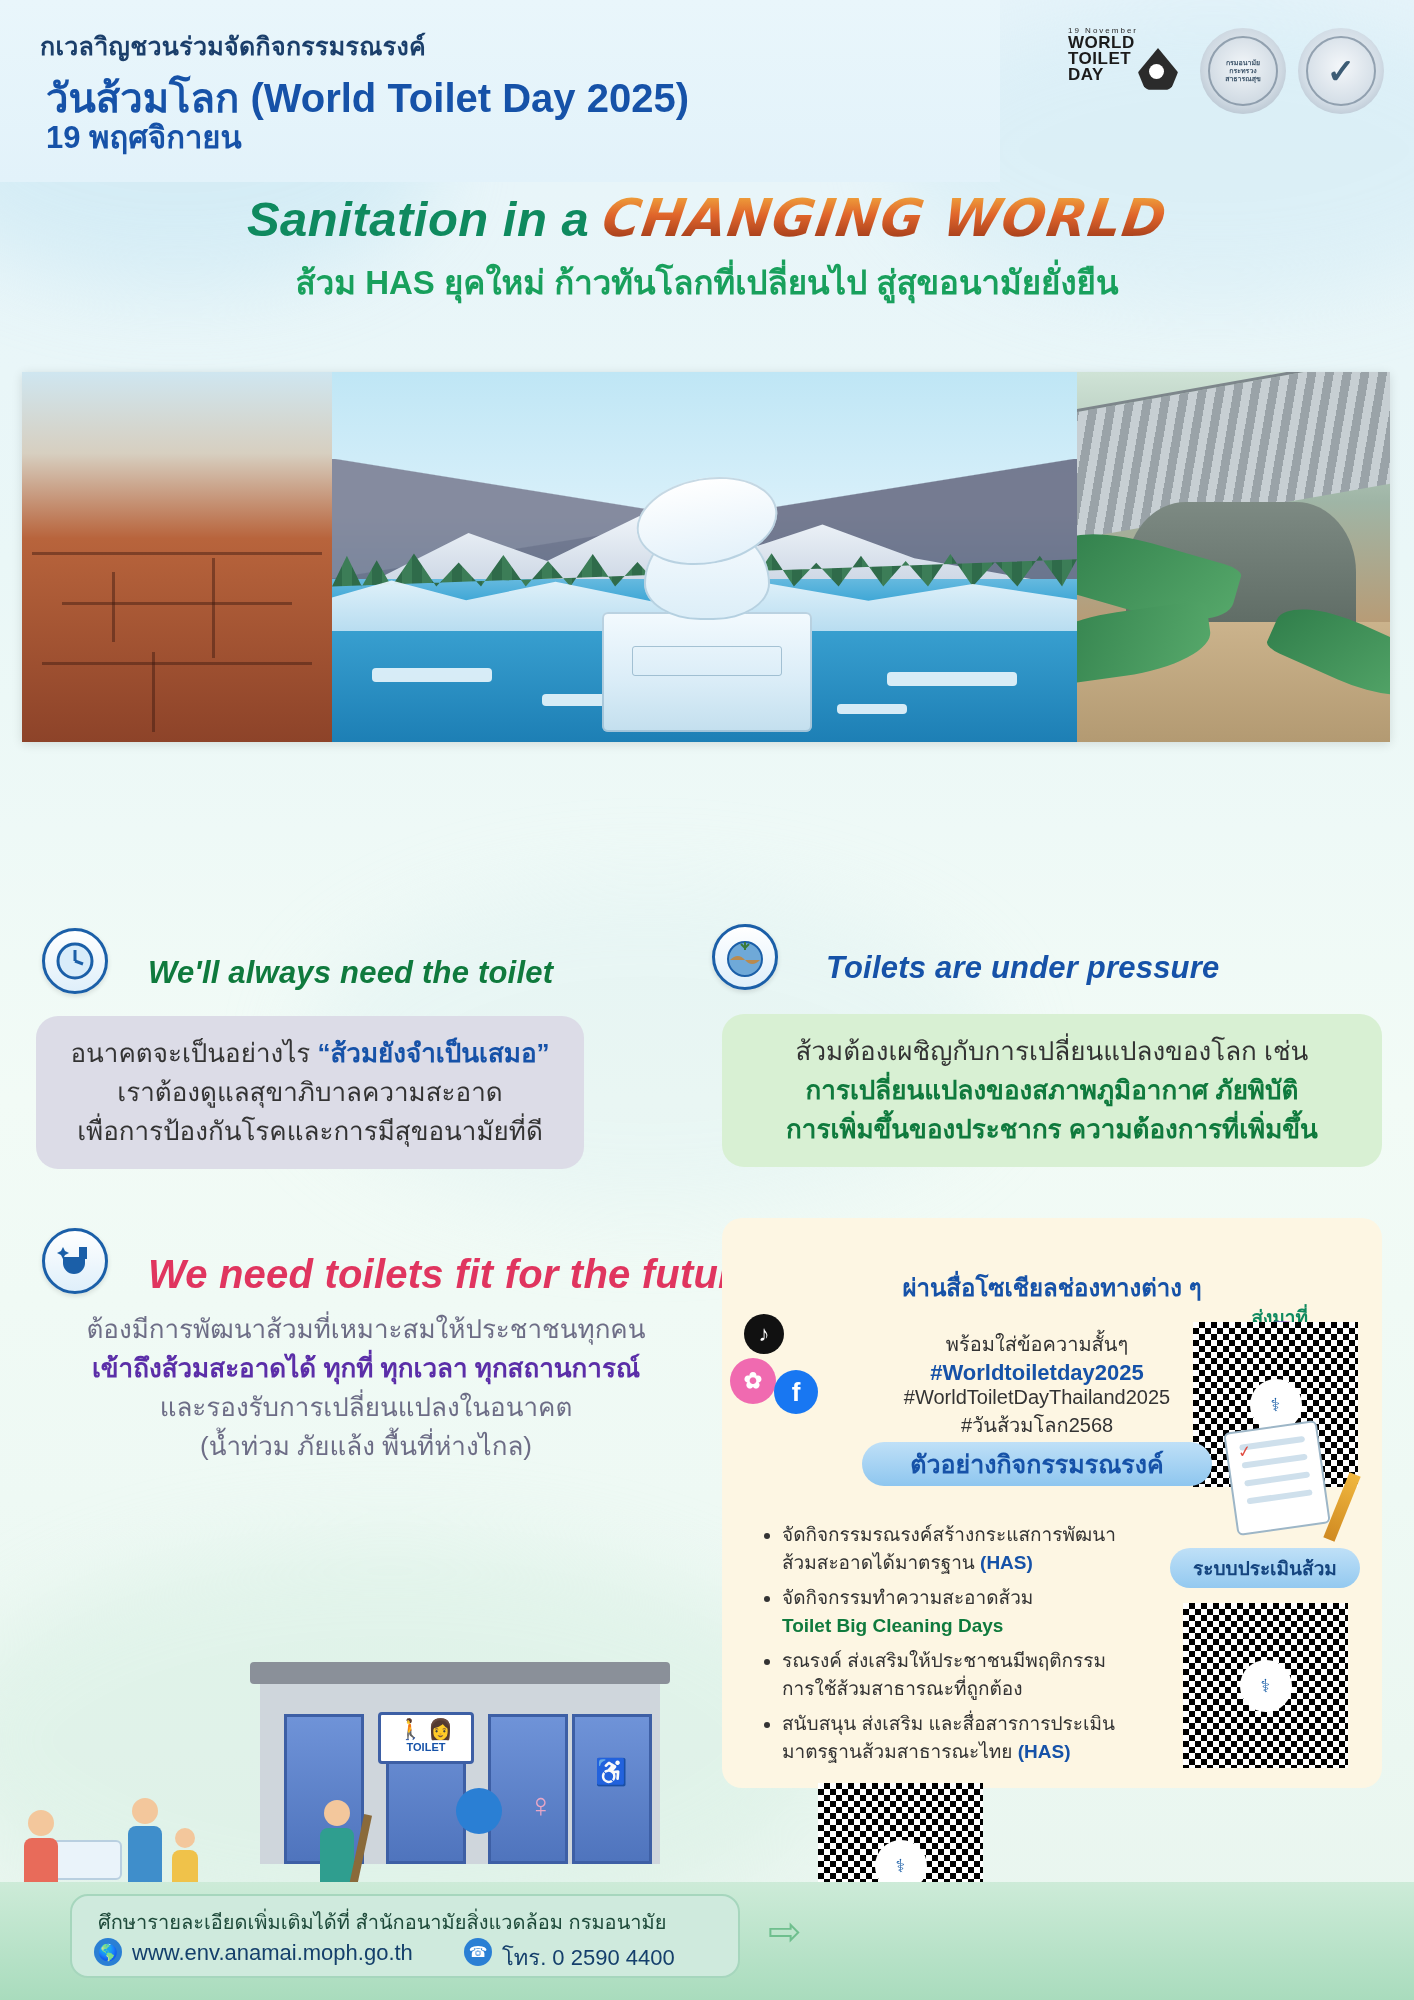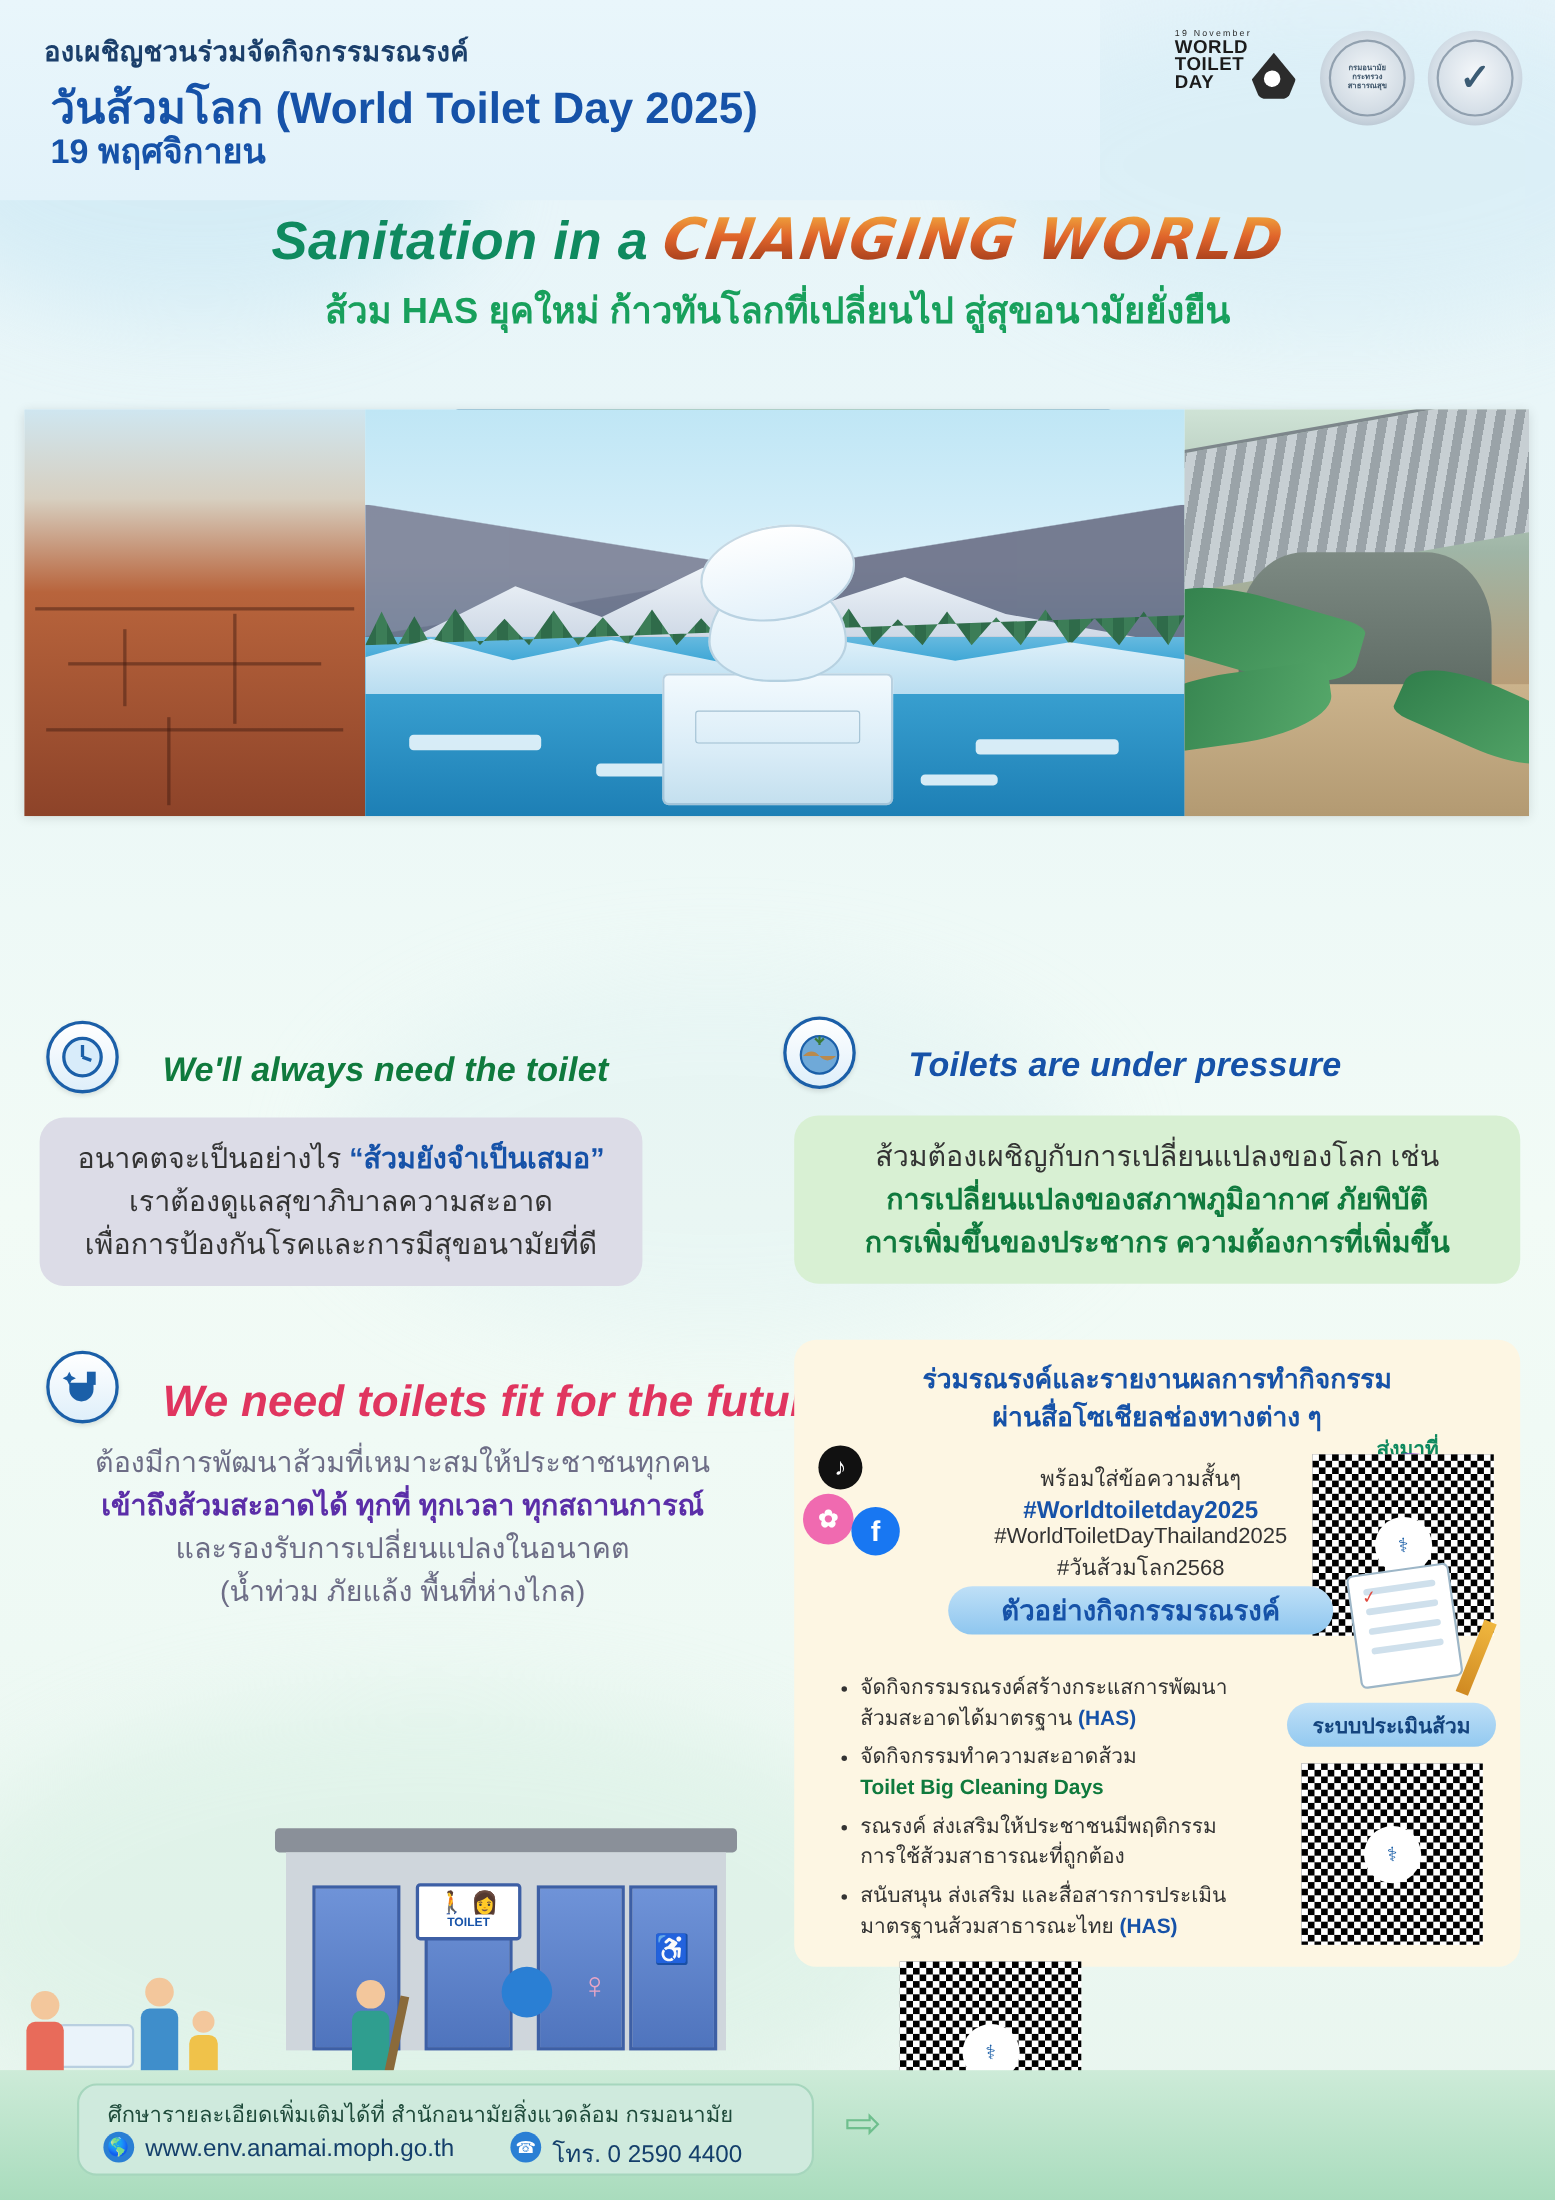--- a/index.html
+++ b/index.html
@@ -309,21 +309,21 @@
 <body>
 
 <div class="poster">
   <div class="wash w1"></div>
   <div class="wash w2"></div>
   <div class="wash w3"></div>
   <div class="wash w4"></div>
 
   <div class="header">
     <div class="hdr-band"></div>
-    <div class="invite">องเผชิญชวนร่วมจัดกิจกรรมรณรงค์</div>
+    <div class="invite">กเวลาิญชวนร่วมจัดกิจกรรมรณรงค์</div>
     <div class="title-main">วันส้วมโลก (World Toilet Day 2025)</div>
     <div class="title-date">19 พฤศจิกายน</div>
 
     <div class="wtd-logo">
       <div class="wtd-top">19 November</div>
       <div class="wtd-words">WORLD</div>
       <div class="wtd-words">TOILET</div>
       <div class="wtd-words">DAY</div>
       <div class="wtd-drop"></div>
     </div>
@@ -425,21 +425,20 @@
   </div>
   <div class="sec-head" style="left:148px; top:1252px; color:#e0355f; font-size:40px;">We need toilets fit for the future</div>
   <div class="card card-3">
     <div class="line txt-grey">ต้องมีการพัฒนาส้วมที่เหมาะสมให้ประชาชนทุกคน</div>
     <div class="line"><span class="purple-strong">เข้าถึงส้วมสะอาดได้ ทุกที่ ทุกเวลา ทุกสถานการณ์</span></div>
     <div class="line txt-grey">และรองรับการเปลี่ยนแปลงในอนาคต</div>
     <div class="line txt-grey">(น้ำท่วม ภัยแล้ง พื้นที่ห่างไกล)</div>
   </div>
 
   <div class="promo">
-    <div class="promo-h1">ร่วมรณรงค์และรายงานผลการทำกิจกรรม</div>
     <div class="promo-h2">ผ่านสื่อโซเชียลช่องทางต่าง ๆ</div>
     <div class="send-here">ส่งมาที่</div>
     <svg class="arrow-curve" viewBox="0 0 70 56">
       <path d="M4 6 C 30 2, 58 14, 56 44" stroke="#8b3fd6" stroke-width="4" fill="none"></path>
       <path d="M48 36 L58 50 L64 34 Z" fill="#8b3fd6"></path>
     </svg>
 
     <div class="social-ico ico-tiktok">♪</div>
     <div class="social-ico ico-flower">✿</div>
     <div class="social-ico ico-fb">f</div>

